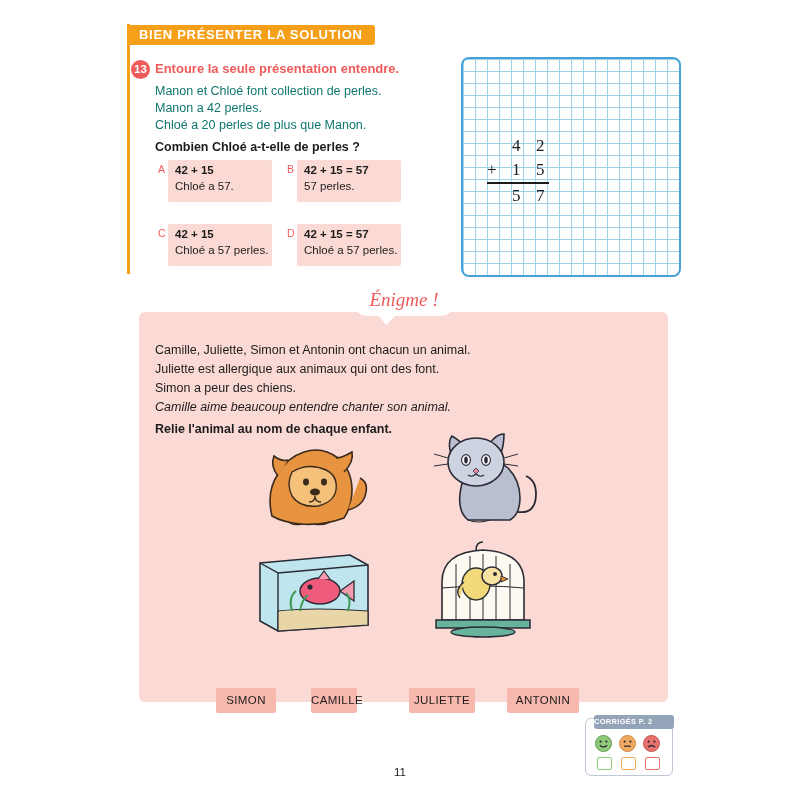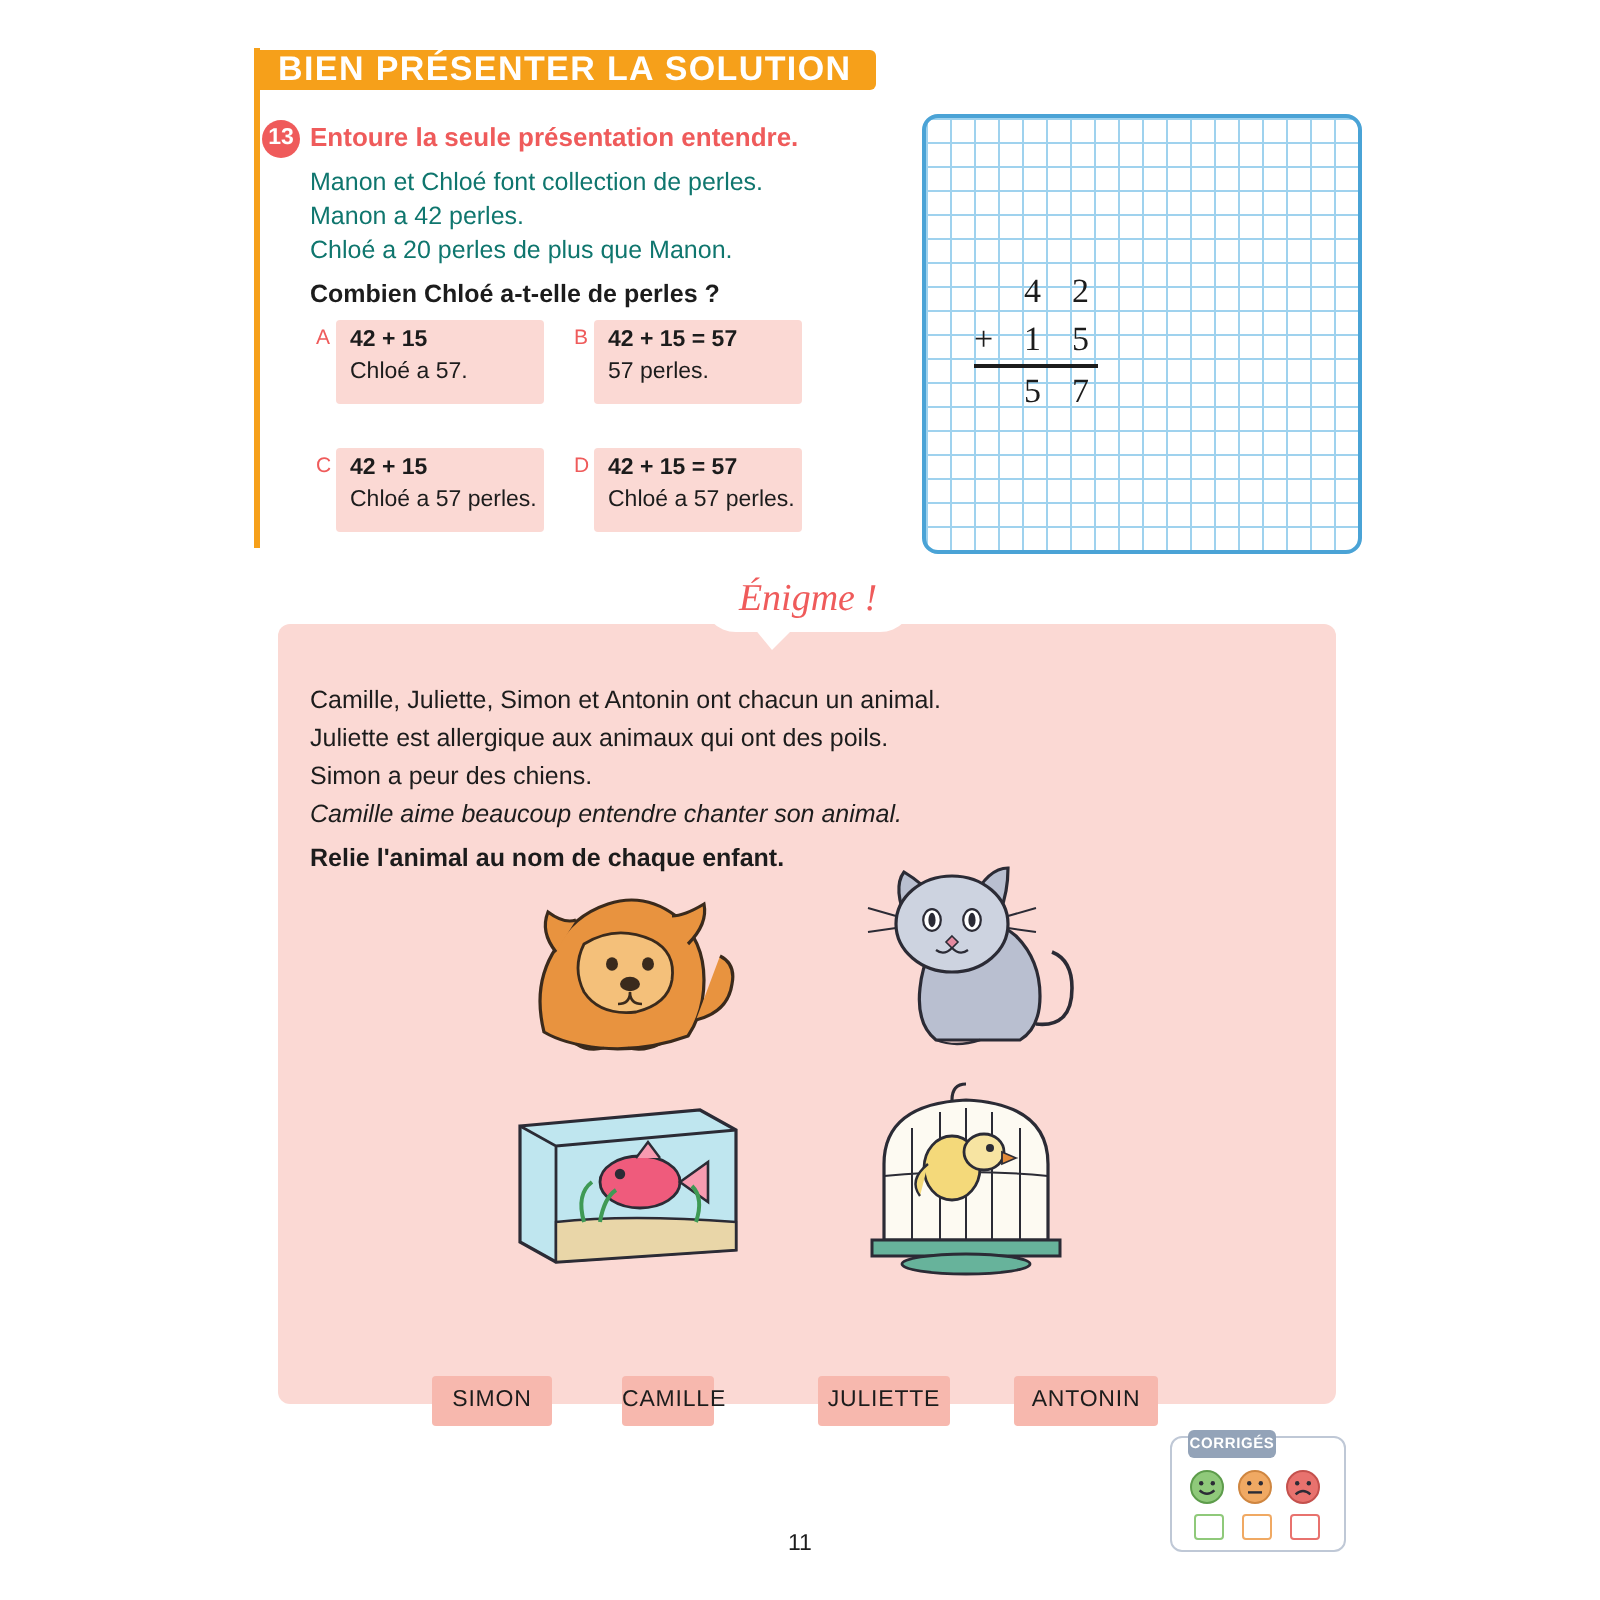--- a/index.html
+++ b/index.html
@@ -31,21 +31,21 @@
     height: 250px;
     background: #f6a01a;
   }
   .section-banner {
     position: absolute;
     left: 127px;
     top: 25px;
     height: 20px;
     background: #f6a01a;
     color: #ffffff;
-    font-size: 17px;
+    font-size: 13px;
     font-weight: bold;
     letter-spacing: 0.7px;
     line-height: 20px;
     padding: 0 12px 0 12px;
     border-radius: 3px;
     white-space: nowrap;
   }
 
   .ex-number {
     position: absolute;
@@ -267,29 +267,29 @@
     width: 86px;
     height: 56px;
     border: 1px solid #bfc8d6;
     border-radius: 6px;
     background: #ffffff;
   }
   .corrige-tab {
     position: absolute;
     left: 594px;
     top: 715px;
-    width: 44px;
+    width: 80px;
     height: 14px;
     background: #93a3b8;
     border-radius: 3px;
     color: #ffffff;
     font-size: 7.5px;
     font-weight: bold;
     line-height: 14px;
-    text-align: center;
+    text-align: left;
     letter-spacing: 0.3px;
   }
   .smiley {
     position: absolute;
     top: 735px;
     width: 17px;
     height: 17px;
     border-radius: 50%;
   }
   .smiley svg { display: block; }
@@ -353,21 +353,21 @@
   <div class="op-bar"></div>
   <div class="op-row op-r1">5</div>
   <div class="op-row op-r2">7</div>
 
   <div class="enigme-panel"></div>
   <div class="enigme-bubble">
     <div class="enigme-label">Énigme !</div>
   </div>
 
   <div class="en-line en-1">Camille, Juliette, Simon et Antonin ont chacun un animal.</div>
-  <div class="en-line en-2">Juliette est allergique aux animaux qui ont des poils.</div>
+  <div class="en-line en-2">Juliette est allergique aux animaux qui ont des font.</div>
   <div class="en-line en-3">Simon a peur des chiens.</div>
   <div class="en-line en-4">Camille aime beaucoup entendre chanter son animal.</div>
   <div class="en-task">Relie l'animal au nom de chaque enfant.</div>
 
   <div class="animal" style="left:252px; top:436px;">
     <svg width="120" height="92" viewBox="0 0 120 92">
       <path d="M20 80 Q14 56 26 38 Q34 22 52 16 Q70 10 86 22 Q100 34 100 54 Q100 70 92 82 Q70 90 48 88 Q30 86 20 80 Z" fill="#e8933f" stroke="#3a2a1c" stroke-width="1.6"></path>
       <path d="M26 40 Q18 30 22 20 Q30 26 36 24" fill="#e8933f" stroke="#3a2a1c" stroke-width="1.6"></path>
       <path d="M92 36 Q102 26 100 16 Q90 22 84 22" fill="#e8933f" stroke="#3a2a1c" stroke-width="1.6"></path>
       <path d="M40 36 Q56 26 74 34 Q86 40 84 54 Q82 66 66 70 Q48 72 40 60 Q34 48 40 36 Z" fill="#f4c07a" stroke="#3a2a1c" stroke-width="1.4"></path>

